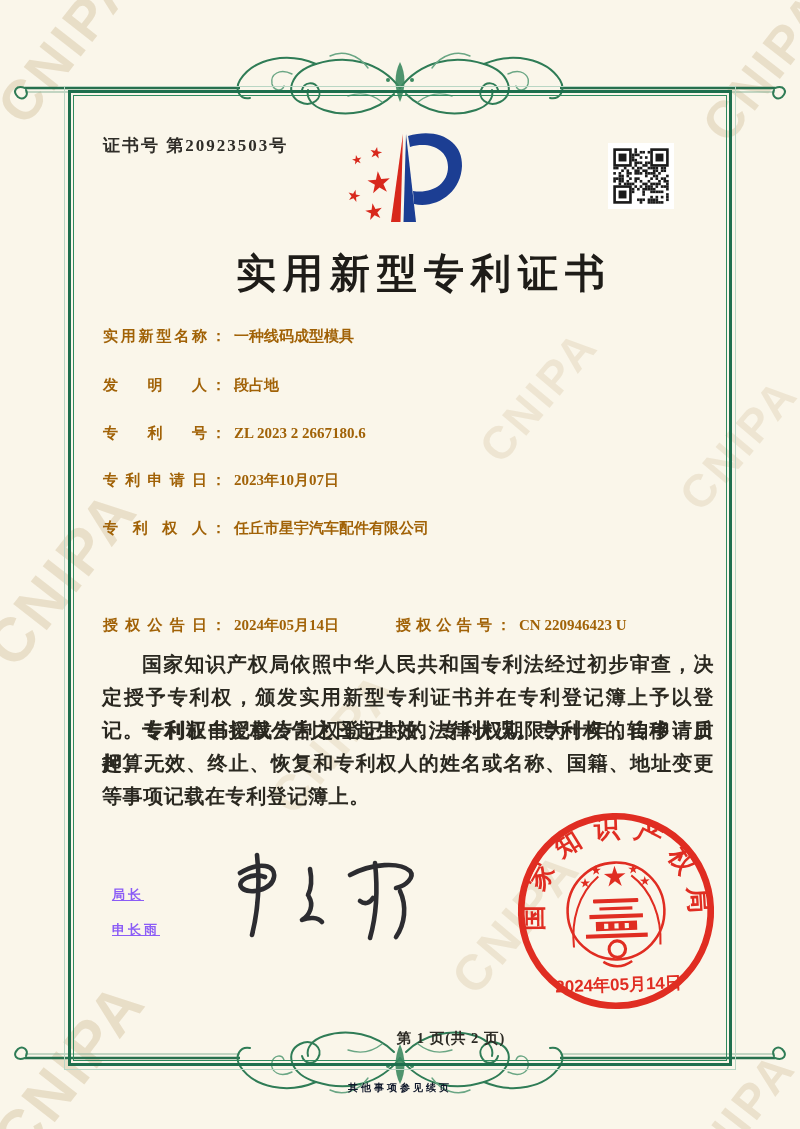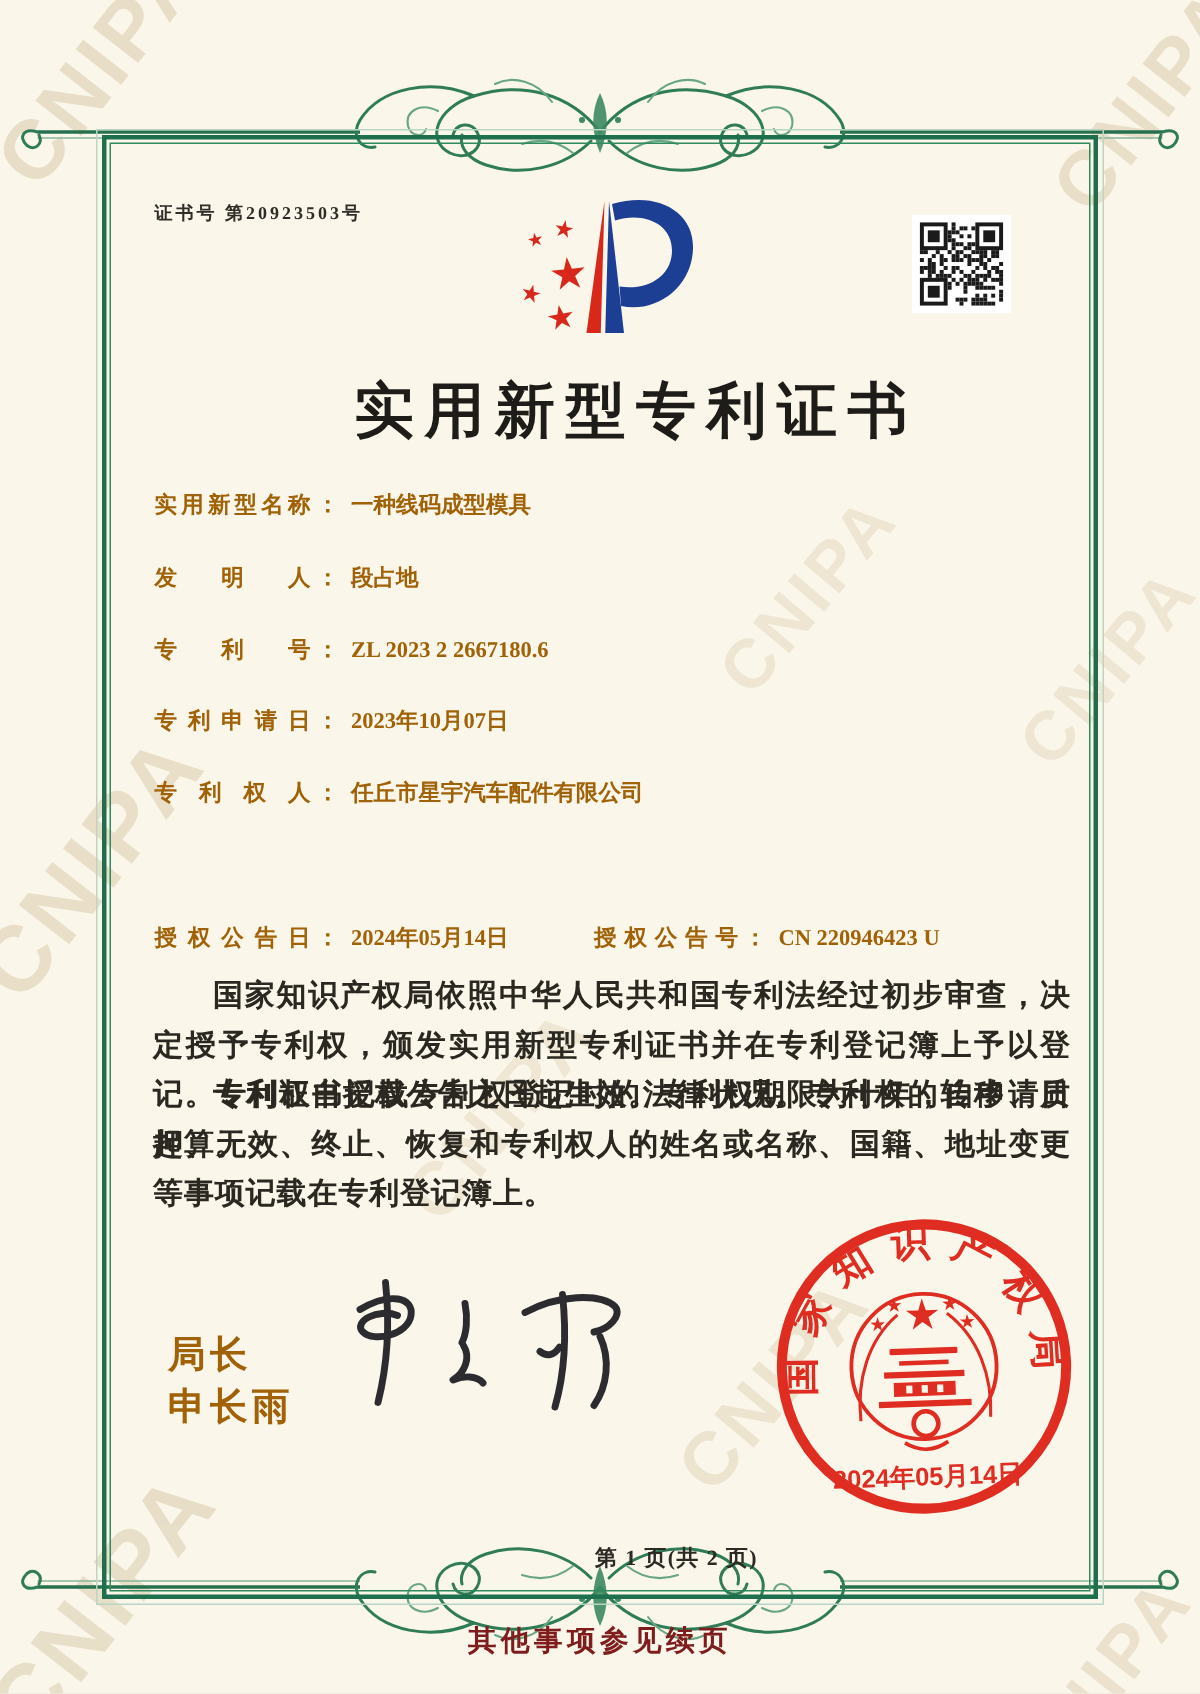--- a/index.html
+++ b/index.html
@@ -13,43 +13,43 @@
   .orn-bottom{transform:scaleY(-1);}
   .ln-d{stroke:#27704e;stroke-width:2.4;fill:none;}
   .ln-l{stroke:#8ab49a;stroke-width:1;fill:none;}
   .fl{stroke:#2f7c56;stroke-width:2;fill:none;stroke-linecap:round;}
   .fl2{stroke:#6aa684;stroke-width:1.4;fill:none;stroke-linecap:round;}
   
   .cert-border{position:absolute;left:68px;top:90px;width:664px;height:976px;
                border:3px solid #1e6f4e;box-sizing:border-box;}
   .cert-border::before{content:"";position:absolute;inset:2px;border:1px solid #2f8a5f;}
   .cert-border::after{content:"";position:absolute;inset:-7px;border:1px solid #b9d6c4;}
-  .cert-no{position:absolute;left:103px;top:134px;font-size:12px;font-weight:600;letter-spacing:2px;color:#2f2d28;}
+  .cert-no{position:absolute;left:103px;top:134px;font-size:17px;font-weight:600;letter-spacing:2px;color:#2f2d28;}
   .logo{position:absolute;left:330px;top:126px;}
   .qr{position:absolute;left:608px;top:143px;}
   .title{position:absolute;left:0;top:246px;width:100%;text-align:center;font-size:40px;
          font-weight:700;letter-spacing:7px;color:#1e1c18;padding-left:24px;}
   .frow{position:absolute;left:103px;font-size:15px;font-weight:600;white-space:nowrap;color:#a16207;}
   .flabel{display:inline-block;width:104px;text-align:justify;text-align-last:justify;vertical-align:bottom;}
   .flabel-r{display:inline-block;width:96px;text-align:justify;text-align-last:justify;vertical-align:bottom;}
   .fcolon{margin:0 8px 0 4px;}
   .para{position:absolute;left:102px;width:612px;font-size:20px;line-height:33px;text-indent:2em;
         font-weight:600;letter-spacing:0.6px;text-align:justify;color:#2a2820;}
-  .sig-label{position:absolute;left:112px;font-size:25px;font-weight:700;letter-spacing:3px;
-             font-family:"Liberation Sans","DejaVu Sans",sans-serif;color:#a16207;}
+  .sig-label{position:absolute;left:112px;font-size:13px;font-weight:700;letter-spacing:3px;
+             font-family:"Liberation Sans","DejaVu Sans",sans-serif;color:#8b5cf6;text-decoration:underline;}
   .sig-svg{position:absolute;left:212px;top:843px;}
   .sig-stroke{stroke:#2c2c30;stroke-width:4.6;fill:none;stroke-linecap:round;stroke-linejoin:round;}
   .seal{position:absolute;left:513px;top:808px;transform:rotate(-2deg);opacity:.95;}
   .seal-red{fill:#df2318;}
   .seal-stroke{stroke:#df2318;fill:none;}
   .seal-font{font-family:"Liberation Sans","DejaVu Sans",sans-serif;font-weight:700;fill:#df2318;}
   .page-info{position:absolute;left:68px;top:1029px;width:766px;text-align:center;
              font-size:14.5px;font-weight:600;letter-spacing:1px;color:#2c2a24;}
   .cont-note{position:absolute;left:0;top:1081px;width:100%;text-align:center;
-             font-size:19px;font-weight:600;letter-spacing:3px;color:#7f1d1d;}
+             font-size:10px;font-weight:600;letter-spacing:3px;color:#0f172a;}
 </style>
 </head>
 <body>
 
 <svg width="0" height="0" style="position:absolute" aria-hidden="true">
   <defs>
     <path id="star5" d="M0,-10 L2.245,-3.09 L9.511,-3.09 L3.633,1.18 L5.878,8.09 L0,3.82 L-5.878,8.09 L-3.633,1.18 L-9.511,-3.09 L-2.245,-3.09 Z"></path>
     <g id="flhalf">
       <path class="fl" d="M400,60 C420,34 452,26 484,36 C510,44 516,66 500,74 C488,80 476,70 482,60 C486,53 496,54 498,62"></path>
       <path class="fl" d="M484,36 C512,24 546,30 560,52 C566,62 560,72 550,70"></path>

